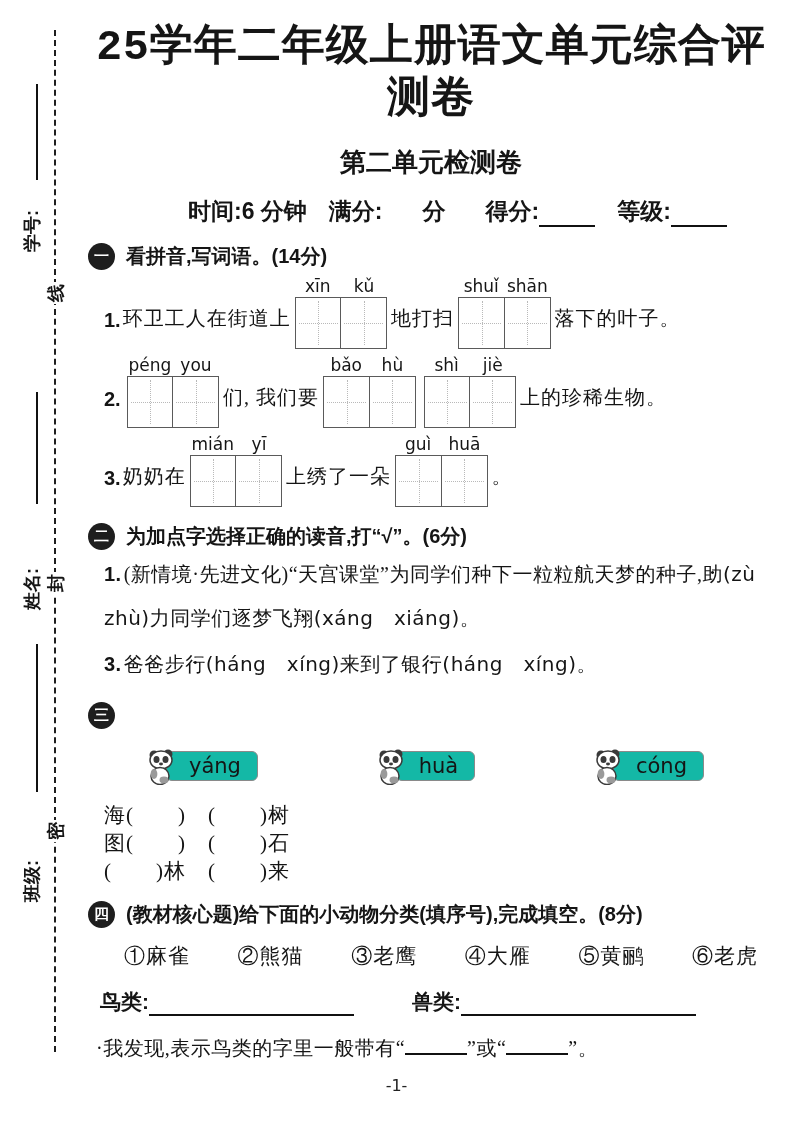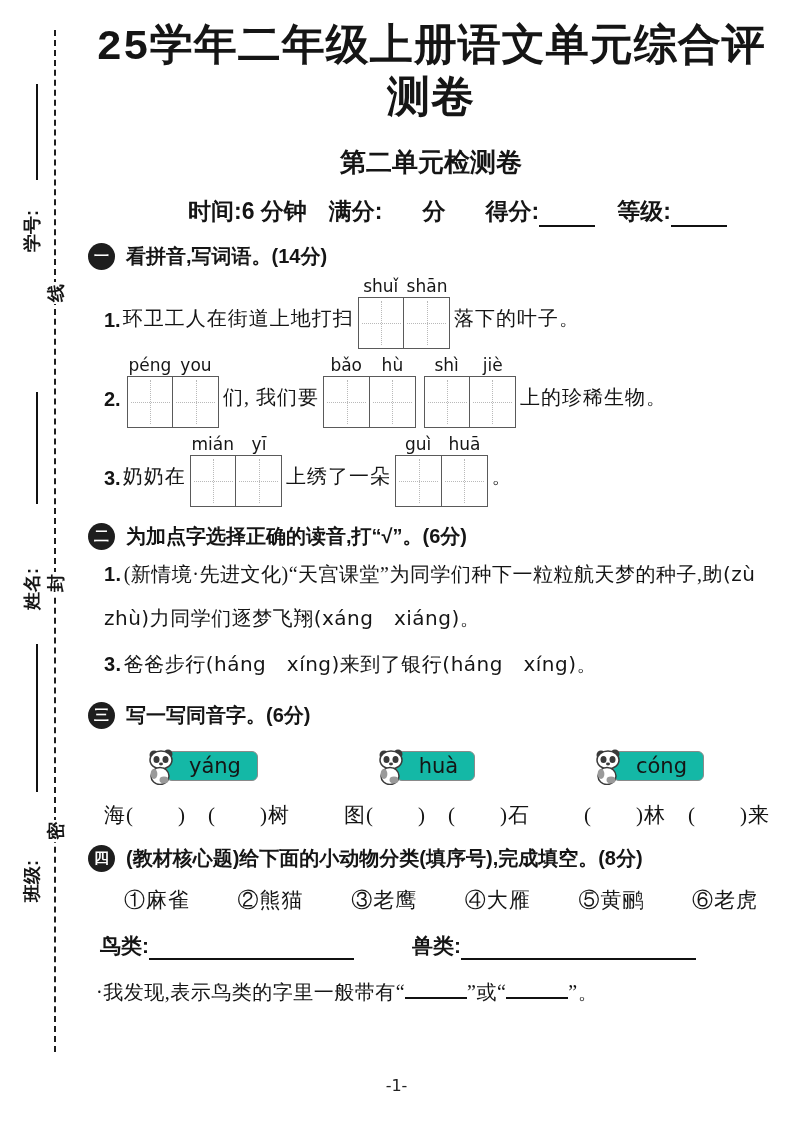--- a/index.html
+++ b/index.html
@@ -59,21 +59,21 @@
   .du { position:relative; }
   .du::after { content:"•"; position:absolute; left:50%; transform:translateX(-50%);
     bottom:-0.78em; font-size:13px; color:#111; }
   
   .tagrow { display:flex; margin:22px 70px 0 78px; justify-content:space-between; }
   .tag { position:relative; border:1.5px solid #8a8a8a; border-radius:6px;
     padding:2px 16px 2px 22px; font-family:"DejaVu Sans", sans-serif;
     font-size:21px; background:#14b8a6; }
   .tag svg { position:absolute; left:-20px; bottom:-5px; }
   .homorow { display:flex; justify-content:space-between; font-size:21px;
-    margin:20px 4px 0 16px; letter-spacing:1px; white-space:nowrap; }
+    margin:20px 4px 0 16px; letter-spacing:1px; white-space:nowrap;flex-direction:column; }
   
   .optrow { display:flex; justify-content:space-between; font-size:21px;
     margin:14px 16px 0 36px; letter-spacing:1px; }
   .fillrow { display:flex; align-items:flex-end; font-size:21px; margin:18px 0 0 12px; }
   .fillrow .lbl { font-family:"Liberation Sans", sans-serif; font-weight:700; }
   .longblank { display:inline-block; border-bottom:2px solid #111; height:1.05em; }
   .discover { font-size:20px; margin:18px 0 0 8px; letter-spacing:0.5px; }
   .discover .longblank { width:62px; }
   .footer { position:absolute; left:0; right:0; bottom:26px; text-align:center;
     font-family:"DejaVu Sans", sans-serif; font-size:16px; color:#222; }
@@ -114,20 +114,30 @@
     </div>
 
     <div class="sec">
       <span class="sec-icon">一</span>
       <span>看拼音,写词语。(14分)</span>
     </div>
 
     <div class="s1row">
       <span class="no">1.</span>
       <span class="txt">环卫工人在街道上</span>
+      <span class="pbu">
+        <span class="py">
+            <span>xīn</span>
+            <span>kǔ</span>
+          </span>
+        <span class="boxes">
+            <span class="cell"></span>
+            <span class="cell"></span>
+          </span>
+      </span>
       <span class="txt">地打扫</span>
       <span class="pbu">
         <span class="py">
             <span>shuǐ</span>
             <span>shān</span>
           </span>
         <span class="boxes">
             <span class="cell"></span>
             <span class="cell"></span>
           </span>
@@ -205,21 +215,20 @@
 
     <p class="s2p">
       <span class="no">1.</span><span>(新情境·先进文化)“天宫课堂”为同学们种下一粒粒航天梦的种子,</span><span class="du">助</span><span class="py-inline">(zù　zhù)力同学们逐梦飞</span><span class="du">翔</span><span class="py-inline">(xáng　xiáng)。</span>
     </p>
     <p class="s2p">
       <span class="no">3.</span><span>爸爸步</span><span class="du">行</span><span class="py-inline">(háng　xíng)来到了银</span><span class="du">行</span><span class="py-inline">(háng　xíng)。</span>
     </p>
 
     <div class="sec">
       <span class="sec-icon">三</span>
-      <span>写一写同音字。(6分)</span>
     </div>
 
     <div class="tagrow">
       <span class="tag">
         <svg width="30" height="36" viewBox="0 0 30 36">
           <circle cx="7" cy="6" r="4.5" fill="#3a3a3a"></circle>
             <circle cx="21" cy="5" r="4.5" fill="#3a3a3a"></circle>
           <ellipse cx="14" cy="11" rx="11" ry="9" fill="#fff" stroke="#3a3a3a" stroke-width="1.5"></ellipse>
           <ellipse cx="9.5" cy="10.5" rx="3" ry="3.6" fill="#3a3a3a"></ellipse>
             <ellipse cx="18.5" cy="10.5" rx="3" ry="3.6" fill="#3a3a3a"></ellipse>

